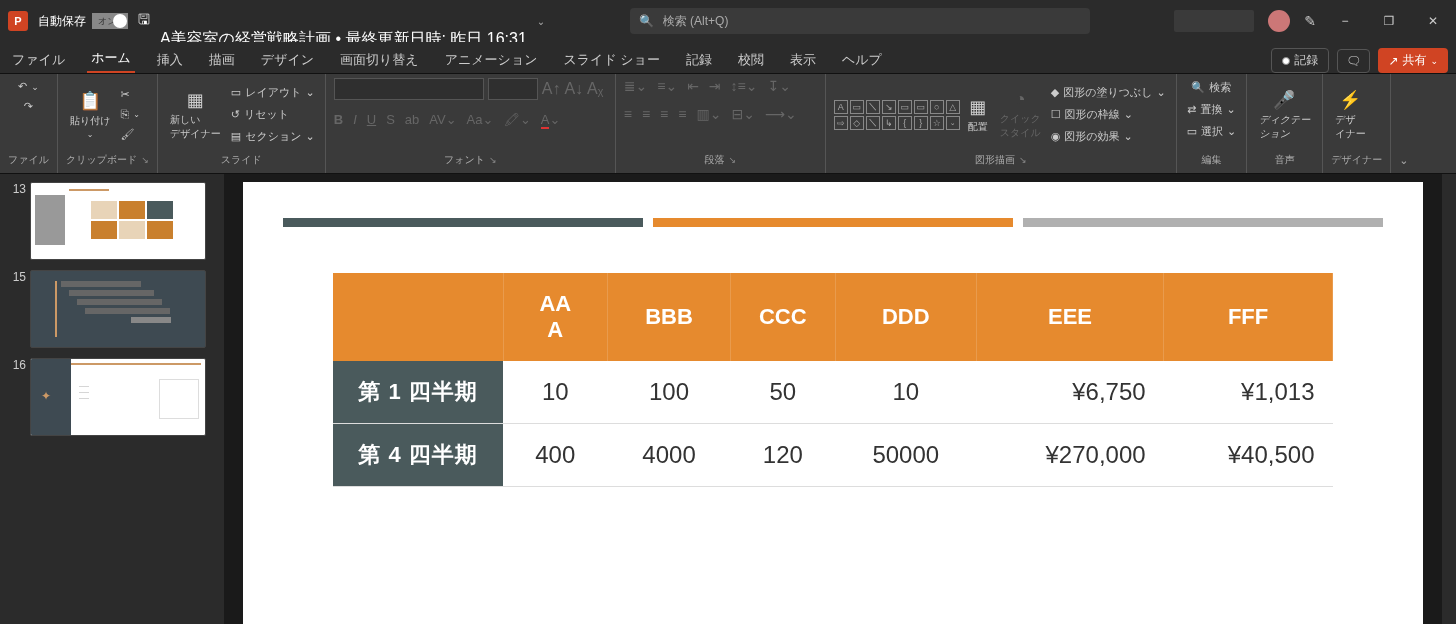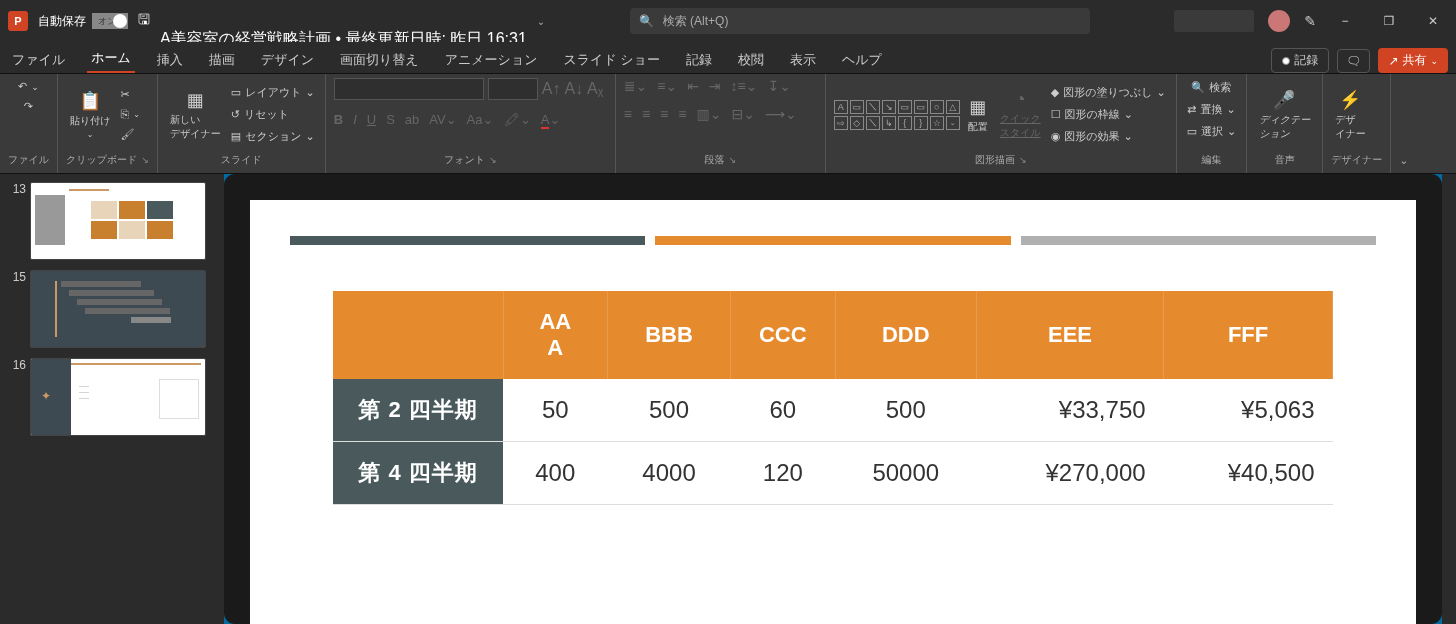--- a/index.html
+++ b/index.html
@@ -82,21 +82,21 @@
 .t16-star { position: absolute; left: 10px; top: 30px; color: #c96; font-size: 12px; }
 .t16-topbar { position: absolute; top: 4px; left: 4px; right: 4px; height: 2px; background: #c96; }
 .t16-shape { position: absolute; right: 6px; top: 20px; width: 40px; height: 40px; border: 1px solid #ddd; }
 .t16-lines { position: absolute; left: 48px; top: 24px; font-size: 5px; color: #999; }
 
 
 .t17-content { position: absolute; top: 20px; left: 8px; right: 8px; display: flex; gap: 2px; }
 .t17-box { flex: 1; height: 6px; background: #eee; border: 1px solid #c96; }
 
 
-.canvas-wrap { flex: 1; background: #1a1a1a; display: flex; justify-content: center; align-items: flex-start; padding: 26px; overflow: auto; border-radius: 11px; }
+.canvas-wrap { flex: 1; background: #1a1a1a; display: flex; justify-content: center; align-items: flex-start; padding: 8px; overflow: auto; }
 .slide { width: 1180px; background: #fff; padding: 36px 20px 20px 20px; min-height: 580px; }
 .slide-bars { display: flex; gap: 10px; margin: 0 20px 46px 20px; }
 .slide-bar { flex: 1; height: 9px; }
 .sb1 { background: #4a5a5c; }
 .sb2 { background: #e68a2e; }
 .sb3 { background: #b0b0b0; }
 
 .dtable { width: 1000px; margin: 0 auto; border-collapse: collapse; }
 .dtable th { background: #e68a2e; color: #fff; font-weight: bold; font-size: 22px; padding: 18px 10px; text-align: center; border-right: 1px solid rgba(255,255,255,0.15); }
 .dtable th:first-child { width: 170px; }
@@ -283,21 +283,21 @@
           <div class="shape-cell">}</div>
           <div class="shape-cell">☆</div>
           <div class="shape-cell" style="font-size:7px;">⌄</div>
       </div>
       <div class="rb-btn">
           <span class="ic">▦</span>
           <span>配置</span>
         </div>
       <div class="rb-btn disabled">
           <span class="ic">◔</span>
-          <span style="white-space:pre;text-decoration:underline;">クイック
+          <span style="white-space:pre;">クイック
 スタイル</span>
         </div>
       <div class="stack disabled">
         <div class="rb-btn-sm">◆ <span>図形の塗りつぶし</span> ⌄</div>
         <div class="rb-btn-sm">☐ <span>図形の枠線</span> ⌄</div>
         <div class="rb-btn-sm">◉ <span>図形の効果</span> ⌄</div>
       </div>
     </div>
     <div class="group-label">
         <span>図形描画</span>
@@ -400,27 +400,27 @@
             <th><span style="word-break:break-all;display:inline-block;width:40px;">AAA</span></th>
             <th>BBB</th>
             <th>CCC</th>
             <th>DDD</th>
             <th>EEE</th>
             <th>FFF</th>
           </tr>
         </thead>
         <tbody id="table-body">
             <tr>
-              <td class="rowhdr">第 2 四半期</td>
+              <td class="rowhdr">第 1 四半期</td>
+              <td>10</td>
+              <td>100</td>
               <td>50</td>
-              <td>500</td>
-              <td>60</td>
-              <td>500</td>
-              <td>¥33,750</td>
-              <td>¥5,063</td>
+              <td>10</td>
+              <td>¥6,750</td>
+              <td>¥1,013</td>
             </tr>
             <tr>
               <td class="rowhdr">第 4 四半期</td>
               <td>400</td>
               <td>4000</td>
               <td>120</td>
               <td>50000</td>
               <td>¥270,000</td>
               <td>¥40,500</td>
             </tr>

